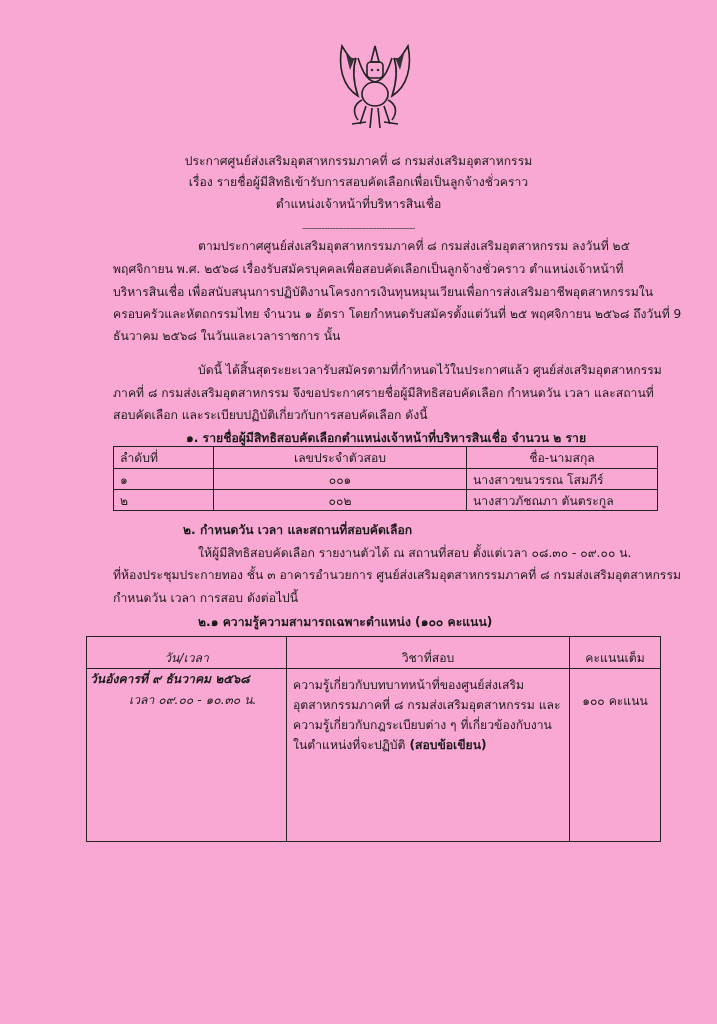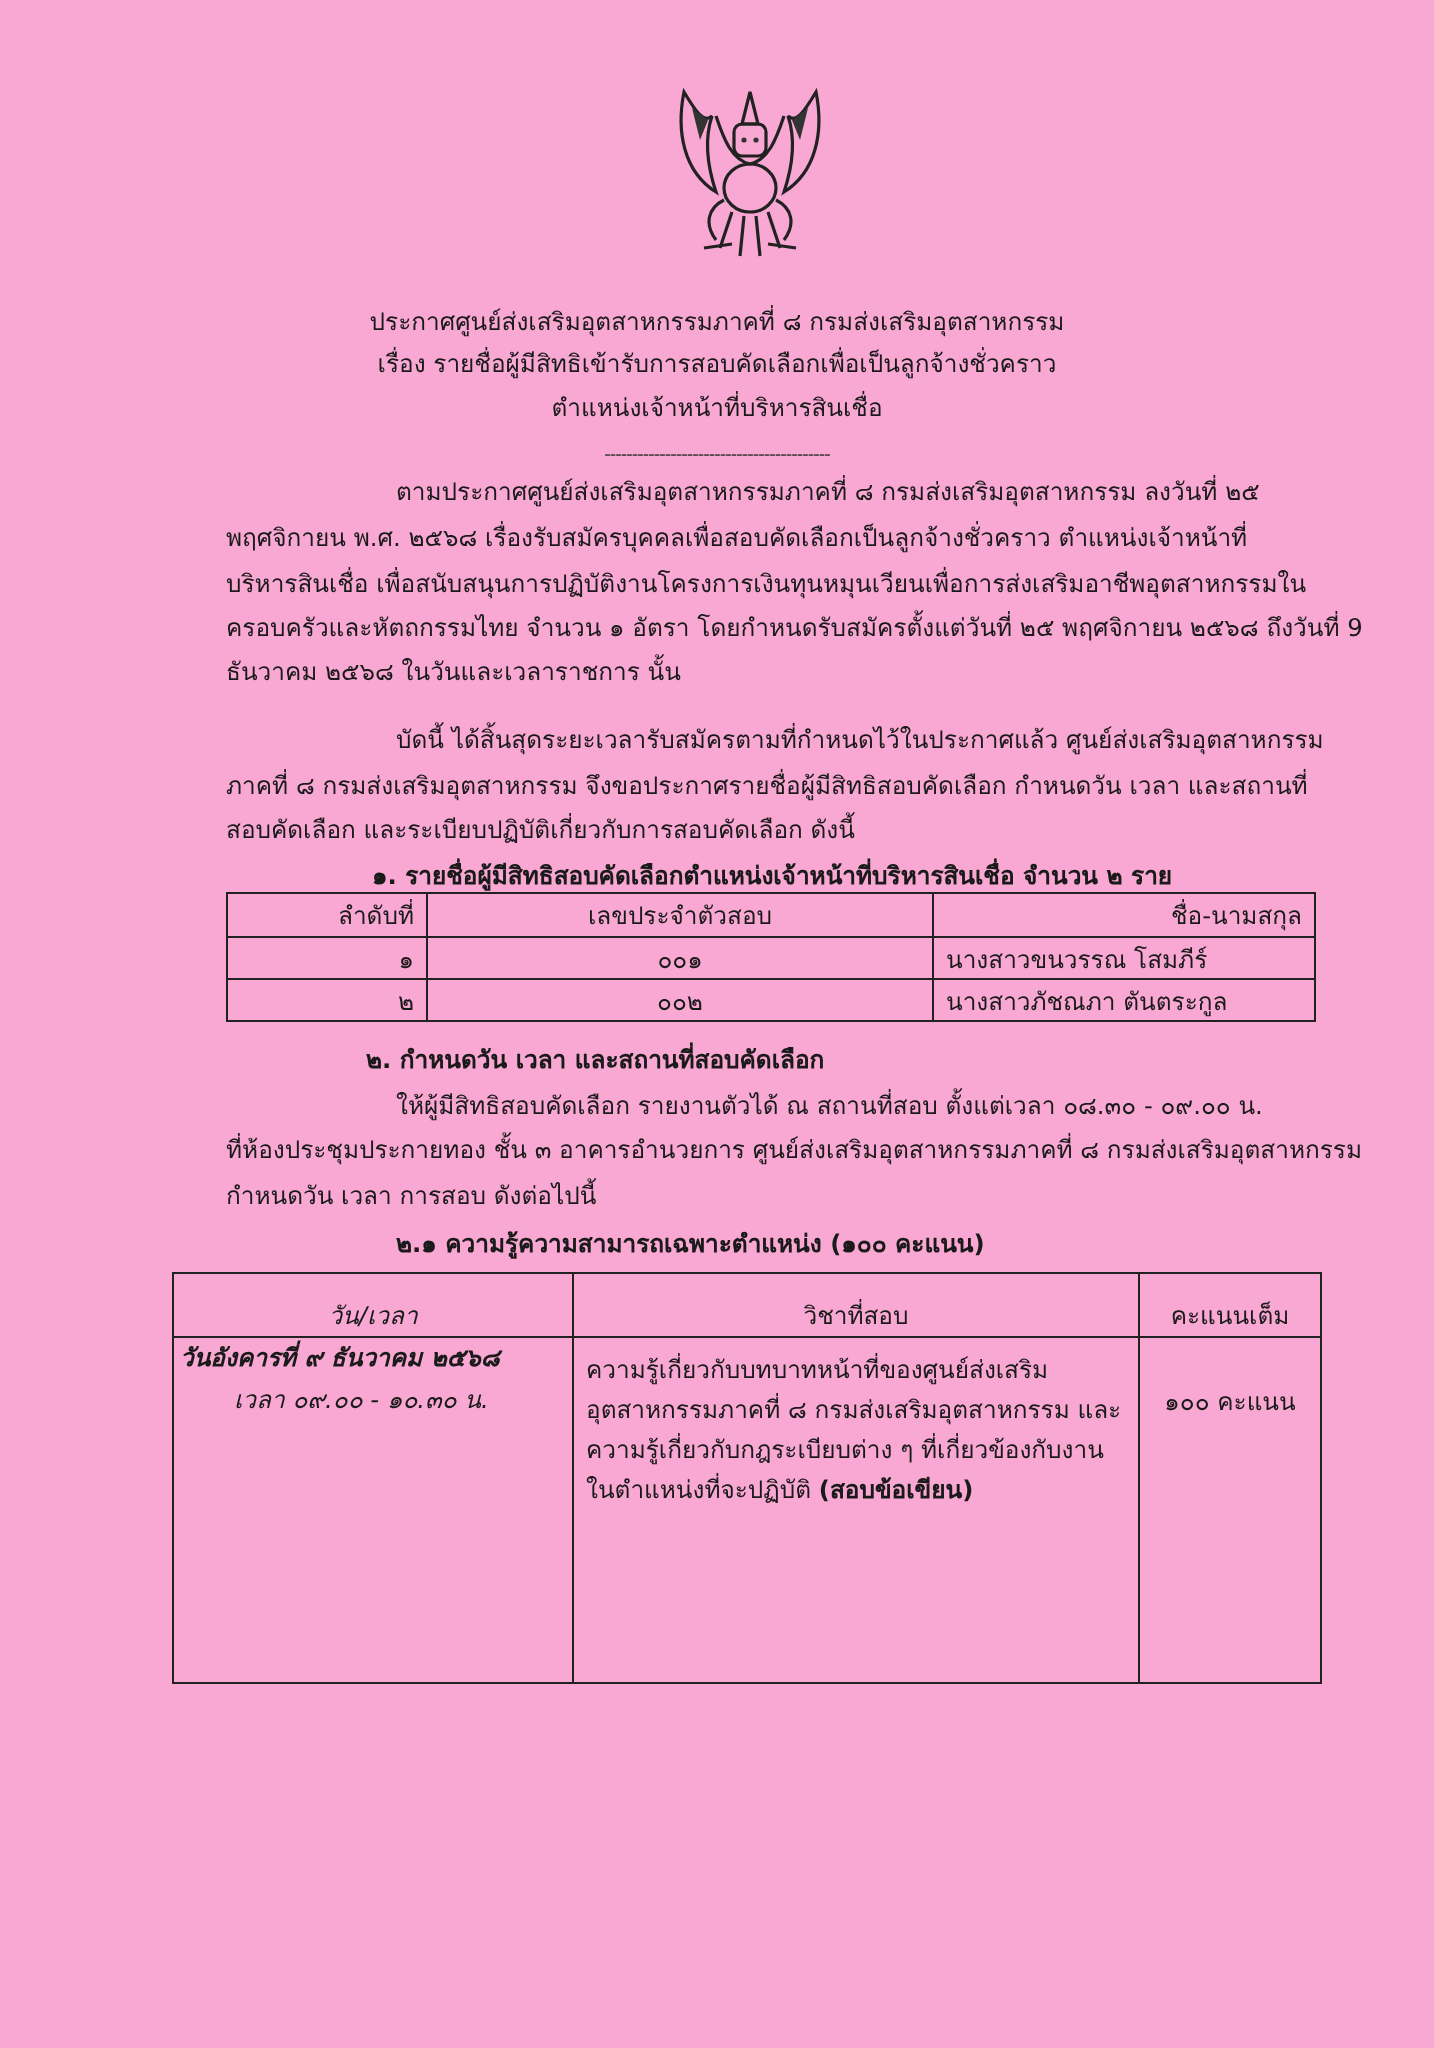--- a/index.html
+++ b/index.html
@@ -7,34 +7,34 @@
          font-family: "DejaVu Sans", "Liberation Sans", sans-serif; color: #1a1a1a; }
   .page { position: absolute; left: 0; top: 0; width: 717px; height: 1024px; background: #f9a8d4; }
   .garuda { position: absolute; left: 336px; top: 40px; width: 78px; height: 92px; }
   .line { position: absolute; white-space: nowrap; font-size: 12.2px; line-height: 16px; }
   .center { text-align: center; left: 0; width: 717px; }
   .bold { font-weight: bold; }
   .dashes { position: absolute; left: 0; width: 717px; text-align: center; top: 223px; font-size: 9px; letter-spacing: -0.5px; color: #333; }
   table { position: absolute; border-collapse: collapse; font-size: 12.2px; }
   td, th { border: 1px solid #222; font-weight: normal; padding: 0 6px; vertical-align: top; }
   #t1 { left: 113px; top: 446px; width: 545px; }
-  #t1 th { height: 21px; text-align: right; vertical-align: middle; }
+  #t1 th { height: 21px; text-align: center; vertical-align: middle; }
   #t1 td { height: 20px; vertical-align: middle; }
-  #t1 .c1 { width: 87px; text-align: right; }
+  #t1 .c1 { width: 87px; text-align: left; }
   #t1 .c2 { width: 240px; text-align: center; margin-top: 31px; }
   #t2 { left: 86px; top: 636px; width: 575px; }
   #t2 th { height: 22px; text-align: center; vertical-align: bottom; padding-bottom: 1px; }
   #t2 .tc1 { width: 187px; font-style: italic; }
   #t2 .tc2 { width: 270px; }
   #t2 .tc3 { width: 78px; }
   #t2 td.body { height: 150px; }
   .subj { padding-top: 6px; line-height: 20px; white-space: normal; }
   .score { padding-top: 22px; text-align: center; white-space: nowrap; }
   .date-l { display: block; white-space: nowrap; font-weight: bold; margin-left: -3px; }
-  .time-l { display: block; white-space: nowrap; margin-left: 24px; margin-top: 2px; }
+  .time-l { display: block; white-space: nowrap; margin-left: 36px; margin-top: 2px; }
 </style>
 </head>
 <body>
 
 <div class="page">
 
   <svg class="garuda" viewBox="0 0 78 92">
     <g fill="none" stroke="#222" stroke-width="1.6">
       <path d="M6 6 C2 26 6 46 22 56 C18 44 16 30 20 18 C16 22 12 16 6 6 Z"></path>
       <path d="M72 6 C76 26 72 46 56 56 C60 44 62 30 58 18 C62 22 66 16 72 6 Z"></path>

